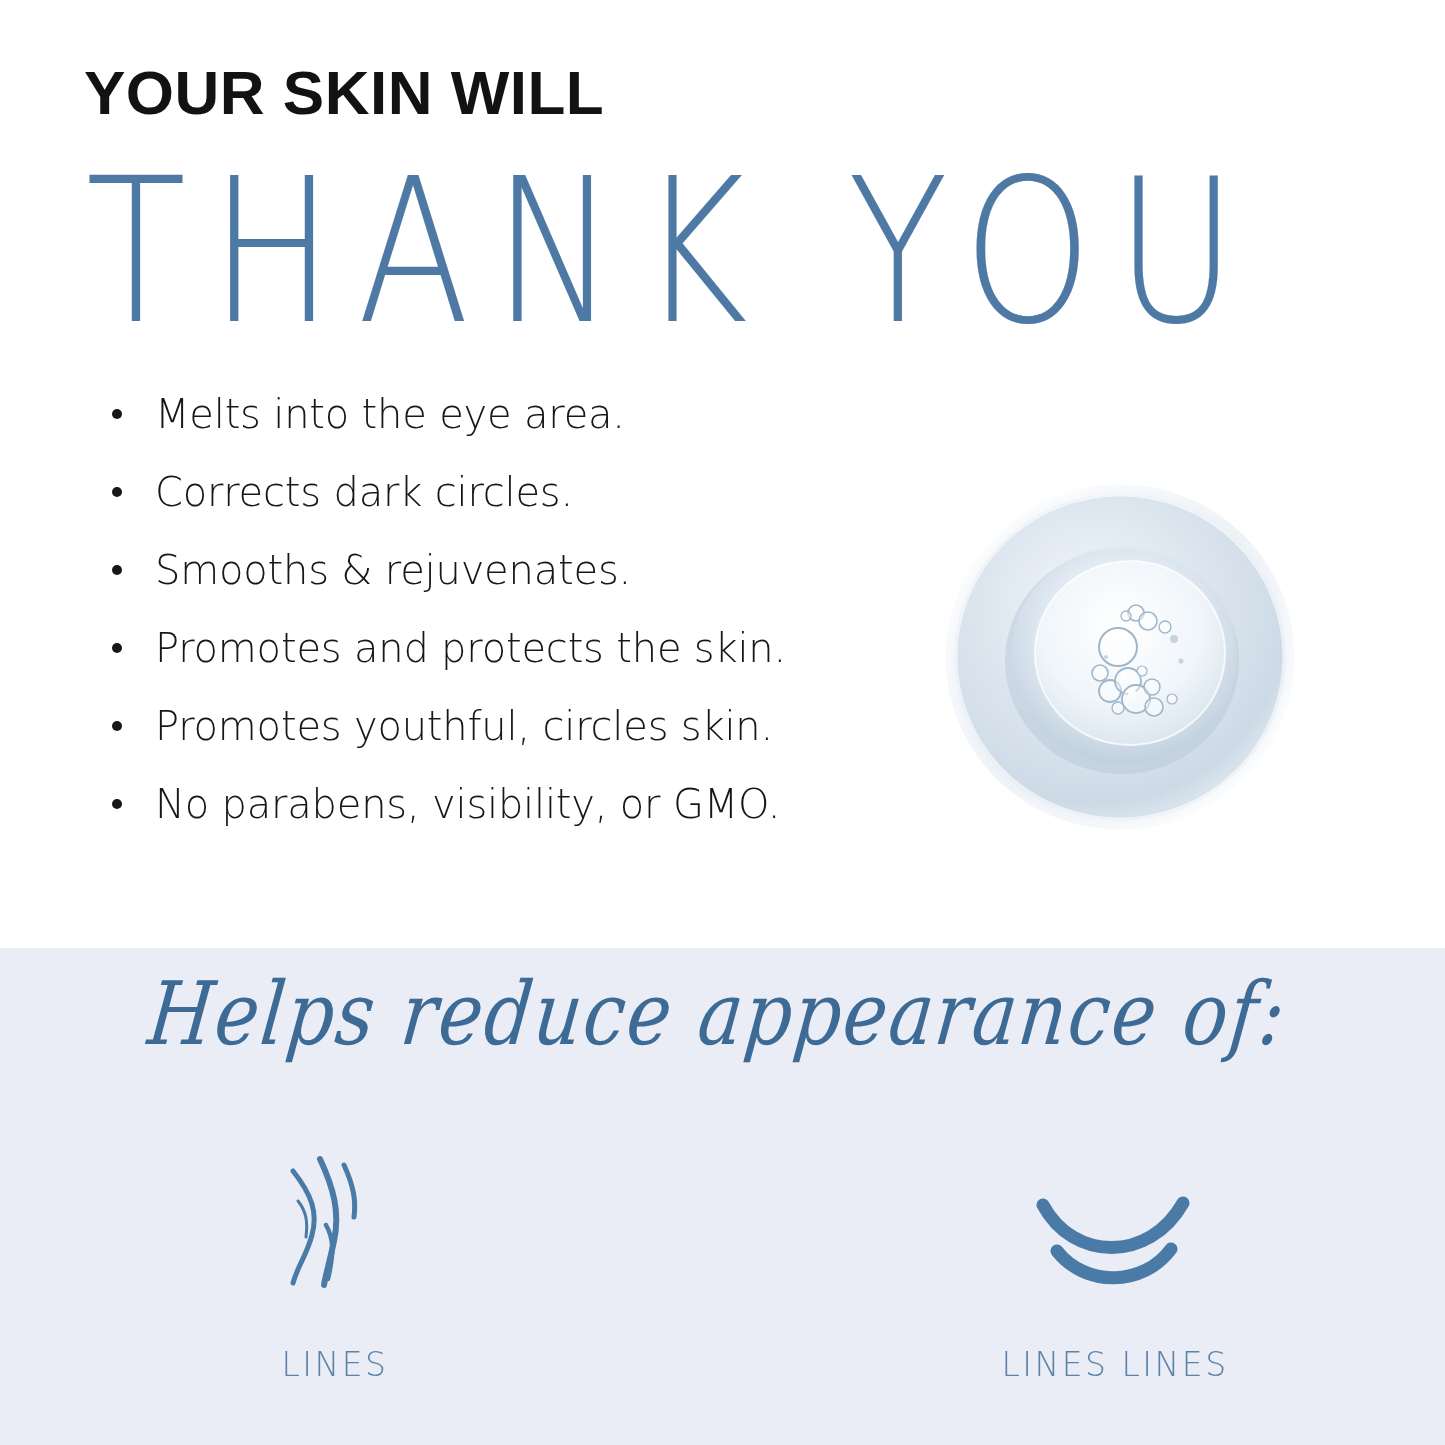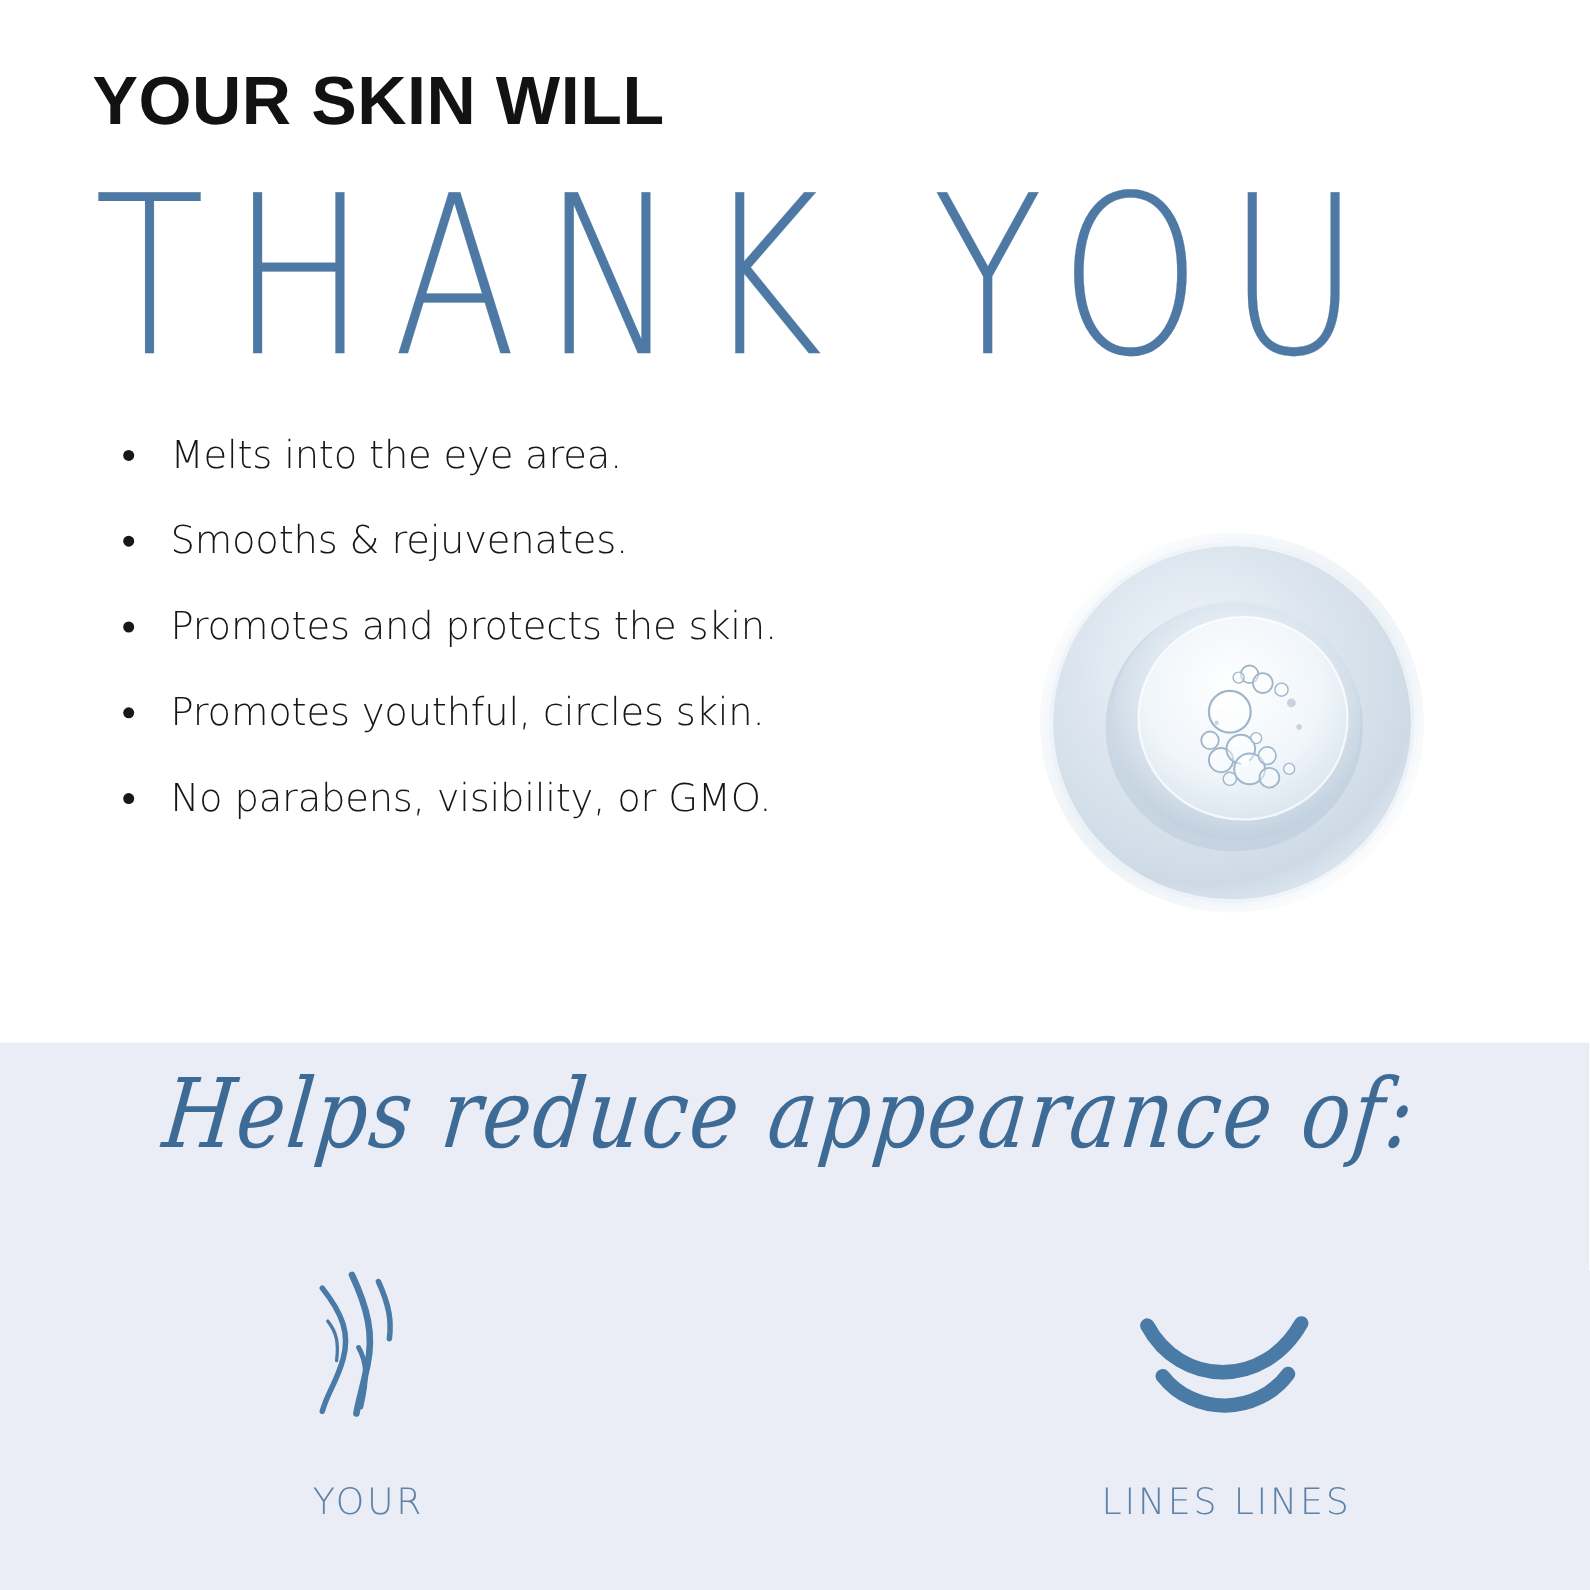--- a/index.html
+++ b/index.html
@@ -65,21 +65,21 @@
     left:100px;
     top:375px;
     width:790px;
     list-style:none;
   }
   .bullet-item {
     position:relative;
     padding-left:55px;
     font-family:"DejaVu Sans", sans-serif;
     font-weight:300;
-    font-size:35px;
+    font-size:40px;
     line-height:1;
     color:#171717;
     height:78px;
     display:flex;
     align-items:center;
     white-space:nowrap;
     letter-spacing:-0.2px;
   }
   .bullet-item::before {
     content:"";
@@ -166,20 +166,21 @@
 <div class="canvas">
 
   <section class="top-section">
 
     <h2 class="headline-kicker">YOUR SKIN WILL</h2>
 
     <h1 class="headline-main">THANK YOU</h1>
 
     <ul class="bullet-list">
       <li class="bullet-item">Melts into the eye area.</li>
+      <li class="bullet-item">Corrects dark circles.</li>
       <li class="bullet-item">Smooths &amp; rejuvenates.</li>
       <li class="bullet-item">Promotes and protects the skin.</li>
       <li class="bullet-item">Promotes youthful, circles skin.</li>
       <li class="bullet-item">No parabens, visibility, or GMO.</li>
     </ul>
 
     <div class="droplet-wrap">
       <svg class="droplet-svg" viewBox="0 0 360 360" xmlns="http://www.w3.org/2000/svg">
         <defs>
           <radialGradient id="outerGel" cx="42%" cy="36%" r="72%">
@@ -261,21 +262,21 @@
           <svg width="150" height="140" viewBox="0 0 150 140">
             <g fill="none" stroke="#4a7aa6" stroke-linecap="round">
               <path d="M33 18 C 52 42, 58 60, 52 82 C 46 104, 38 112, 33 130" stroke-width="5"></path>
               <path d="M60 6 C 74 36, 80 60, 74 88 C 69 112, 66 120, 64 132" stroke-width="6"></path>
               <path d="M84 12 C 94 34, 96 48, 94 64" stroke-width="5"></path>
               <path d="M38 48 C 46 58, 48 68, 46 84" stroke-width="3"></path>
               <path d="M66 72 C 74 86, 74 100, 68 126" stroke-width="4.5"></path>
             </g>
           </svg>
         </div>
-        <div class="icon-label">YOUR</div>
+        <div class="icon-label">LINES</div>
       </div>
 
 
       <div class="icon-cell">
         <div class="icon-art">
           <svg width="200" height="110" viewBox="0 0 200 110">
             <g fill="none" stroke="#4a7aa6" stroke-linecap="round">
               <path d="M28 22 C 58 78, 134 80, 168 20" stroke-width="13"></path>
               <path d="M42 68 C 70 104, 128 104, 156 66" stroke-width="13"></path>
             </g>

